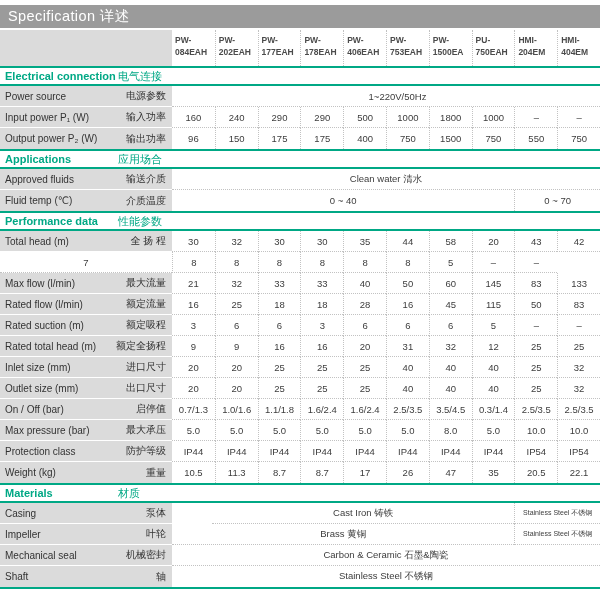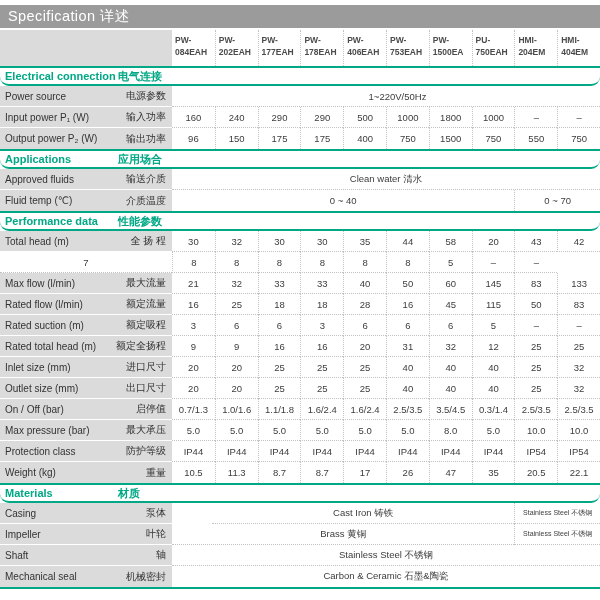--- a/index.html
+++ b/index.html
@@ -25,23 +25,23 @@
   .col-cell {
     border-left:1px dotted #c2c2c2; background:#fff;
     font-size:8.5px; font-weight:bold; color:#4b4b4b;
     padding:4px 0 0 3px; line-height:1.45; white-space:nowrap; overflow:hidden;
   }
   .col-cell.no-left { border-left:none; }
 
   
   .section { border-top:2px solid #00a885; }
   .spec-body { border-bottom:2px solid #00a885; }
-  .section-header { height:18px; display:flex; align-items:center; border-bottom:2px solid #00a885; background:#fff;border-radius:9px; }
+  .section-header { height:18px; display:flex; align-items:center; border-bottom:2px solid #00a885; background:#fff; }
   .sec-en { color:#00a885; font-weight:bold; font-size:11px; padding-left:5px; width:118px; }
-  .sec-zh { color:#00a885; font-weight:bold; font-size:11px; }
+  .sec-zh { color:#00a885; font-weight:normal; font-size:11px; }
 
   
   .data-row { height:21px; }
   .label-cell {
     background:#dbdbdb; display:flex; justify-content:space-between; align-items:center;
     padding:0 6px 0 5px; border-bottom:1px solid #ffffff;
   }
   .label-en { font-size:10px; color:#333; white-space:nowrap; }
   .label-zh { font-size:10px; color:#333; white-space:nowrap; }
   .data-cell {
@@ -386,27 +386,27 @@
         <div class="grid-row data-row">
           <div class="label-cell">
             <span class="label-en">Impeller</span>
             <span class="label-zh">叶轮</span>
           </div>
           <div class="data-cell no-left" style="grid-column: span 8;">Brass 黄铜</div>
           <div class="data-cell small" style="grid-column: span 2;">Stainless Steel 不锈钢</div>
         </div>
         <div class="grid-row data-row">
           <div class="label-cell">
+            <span class="label-en">Mechanical seal</span>
+            <span class="label-zh">机械密封</span>
+          </div>
+          <div class="data-cell no-left" style="grid-column: span 10;">Carbon &amp; Ceramic 石墨&amp;陶瓷</div>
+        </div>
+        <div class="grid-row data-row">
+          <div class="label-cell">
             <span class="label-en">Shaft</span>
             <span class="label-zh">轴</span>
           </div>
           <div class="data-cell no-left" style="grid-column: span 10;">Stainless Steel 不锈钢</div>
-        </div>
-        <div class="grid-row data-row">
-          <div class="label-cell">
-            <span class="label-en">Mechanical seal</span>
-            <span class="label-zh">机械密封</span>
-          </div>
-          <div class="data-cell no-left" style="grid-column: span 10;">Carbon &amp; Ceramic 石墨&amp;陶瓷</div>
         </div>
       </section>
     </div>
 </div>
 
 </body></html>

